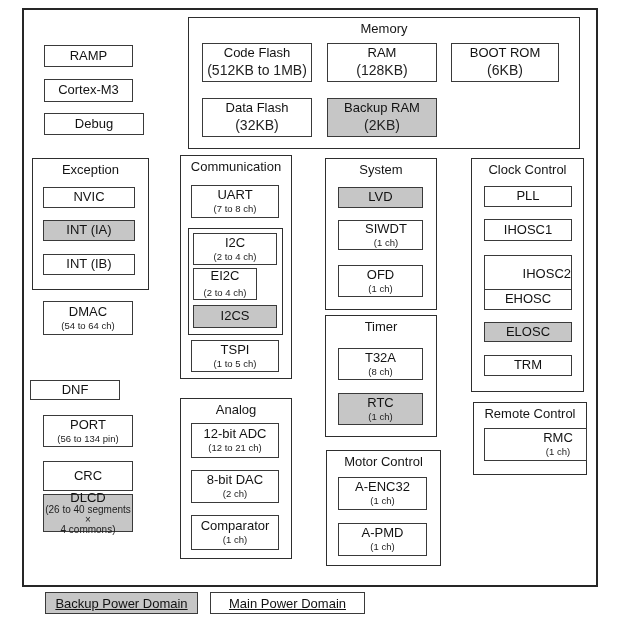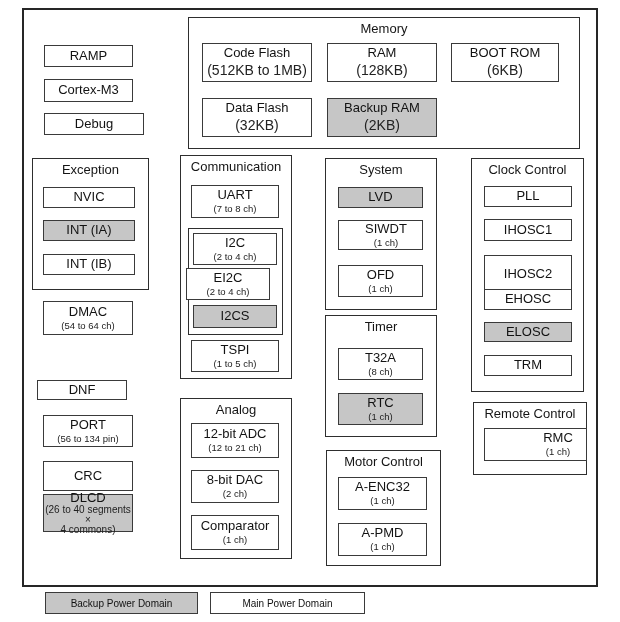--- a/index.html
+++ b/index.html
@@ -13,21 +13,21 @@
          display:flex;flex-direction:column;align-items:center;justify-content:center;
          text-align:center;box-sizing:border-box;line-height:1.15;}
   .block.backup{background:#c6c6c6;}
   .block-label{font-size:13px;color:#121212;white-space:nowrap;}
   .block-sub{font-size:9.5px;color:#222;white-space:pre-line;margin-top:1px;}
   .sub-small .block-sub{font-size:14px;}
   .sub-tiny .block-sub{font-size:10px;line-height:1.0;margin-top:0;}
   .group-frame{position:absolute;border:1.4px solid #2e2e2e;background:transparent;}
   .legend-chip{position:absolute;border:1.5px solid #3a3a3a;background:#fff;
                display:flex;align-items:center;justify-content:center;
-               font-size:10px;box-sizing:border-box;}
+               font-size:13px;box-sizing:border-box;text-decoration:underline;}
   .legend-chip.backup{background:#c6c6c6;}
 </style>
 </head>
 <body>
 
 <div id="stage">
   <div class="outer-frame" style="left:22px;top:8px;width:572px;height:575px;"></div>
 <div class="frame" style="left: 188px; top: 17px; width: 390px; height: 130px;">
       <div class="frame-title">Memory</div>
     </div>
@@ -127,21 +127,21 @@
     </div>
     <div class="frame" style="left: 471px; top: 158px; width: 111px; height: 232px;">
       <div class="frame-title">Clock Control</div>
     </div>
     <div class="block" style="left: 484px; top: 186px; width: 88px; height: 21px;">
       <div class="block-label">PLL</div>
     </div>
     <div class="block" style="left: 484px; top: 219px; width: 88px; height: 22px;">
       <div class="block-label">IHOSC1</div>
     </div>
-    <div class="block" style="left: 484px; top: 255px; width: 88px; height: 38px;">
+    <div class="block" style="left: 484px; top: 255px; width: 88px; height: 38px; align-items: flex-end;">
       <div class="block-label">IHOSC2</div>
     </div>
     <div class="block" style="left: 484px; top: 289px; width: 88px; height: 21px;">
       <div class="block-label">EHOSC</div>
     </div>
     <div class="block backup" style="left: 484px; top: 322px; width: 88px; height: 20px;">
       <div class="block-label">ELOSC</div>
     </div>
     <div class="block" style="left: 484px; top: 355px; width: 88px; height: 21px;">
       <div class="block-label">TRM</div>
@@ -151,41 +151,41 @@
     </div>
     <div class="block" style="left: 484px; top: 428px; width: 103px; height: 33px; padding-left: 45px;">
       <div class="block-label">RMC</div>
       <div class="block-sub">(1 ch)</div>
     </div>
     <div class="group-frame" style="left: 188px; top: 228px; width: 93px; height: 105px;"></div>
     <div class="block" style="left: 193px; top: 233px; width: 84px; height: 32px;">
       <div class="block-label">I2C</div>
       <div class="block-sub">(2 to 4 ch)</div>
     </div>
-    <div class="block" style="left: 186px; top: 268px; width: 84px; height: 32px;">
+    <div class="block" style="left: 193px; top: 268px; width: 64px; height: 32px; justify-content: space-between;">
       <div class="block-label">EI2C</div>
       <div class="block-sub">(2 to 4 ch)</div>
     </div>
     <div class="block backup" style="left: 193px; top: 305px; width: 84px; height: 23px;">
       <div class="block-label">I2CS</div>
     </div>
     <div class="block" style="left: 44px; top: 45px; width: 89px; height: 22px;">
       <div class="block-label">RAMP</div>
     </div>
     <div class="block" style="left: 44px; top: 79px; width: 89px; height: 23px;">
       <div class="block-label">Cortex-M3</div>
     </div>
     <div class="block" style="left: 44px; top: 113px; width: 100px; height: 22px;">
       <div class="block-label">Debug</div>
     </div>
     <div class="block" style="left: 43px; top: 301px; width: 90px; height: 34px;">
       <div class="block-label">DMAC</div>
       <div class="block-sub">(54 to 64 ch)</div>
     </div>
-    <div class="block" style="left: 37px; top: 380px; width: 90px; height: 20px;">
+    <div class="block" style="left: 30px; top: 380px; width: 90px; height: 20px;">
       <div class="block-label">DNF</div>
     </div>
     <div class="block" style="left: 43px; top: 415px; width: 90px; height: 32px;">
       <div class="block-label">PORT</div>
       <div class="block-sub">(56 to 134 pin)</div>
     </div>
     <div class="block" style="left: 43px; top: 461px; width: 90px; height: 30px;">
       <div class="block-label">CRC</div>
     </div>
     <div class="block backup sub-tiny" style="left: 43px; top: 494px; width: 90px; height: 38px;">

